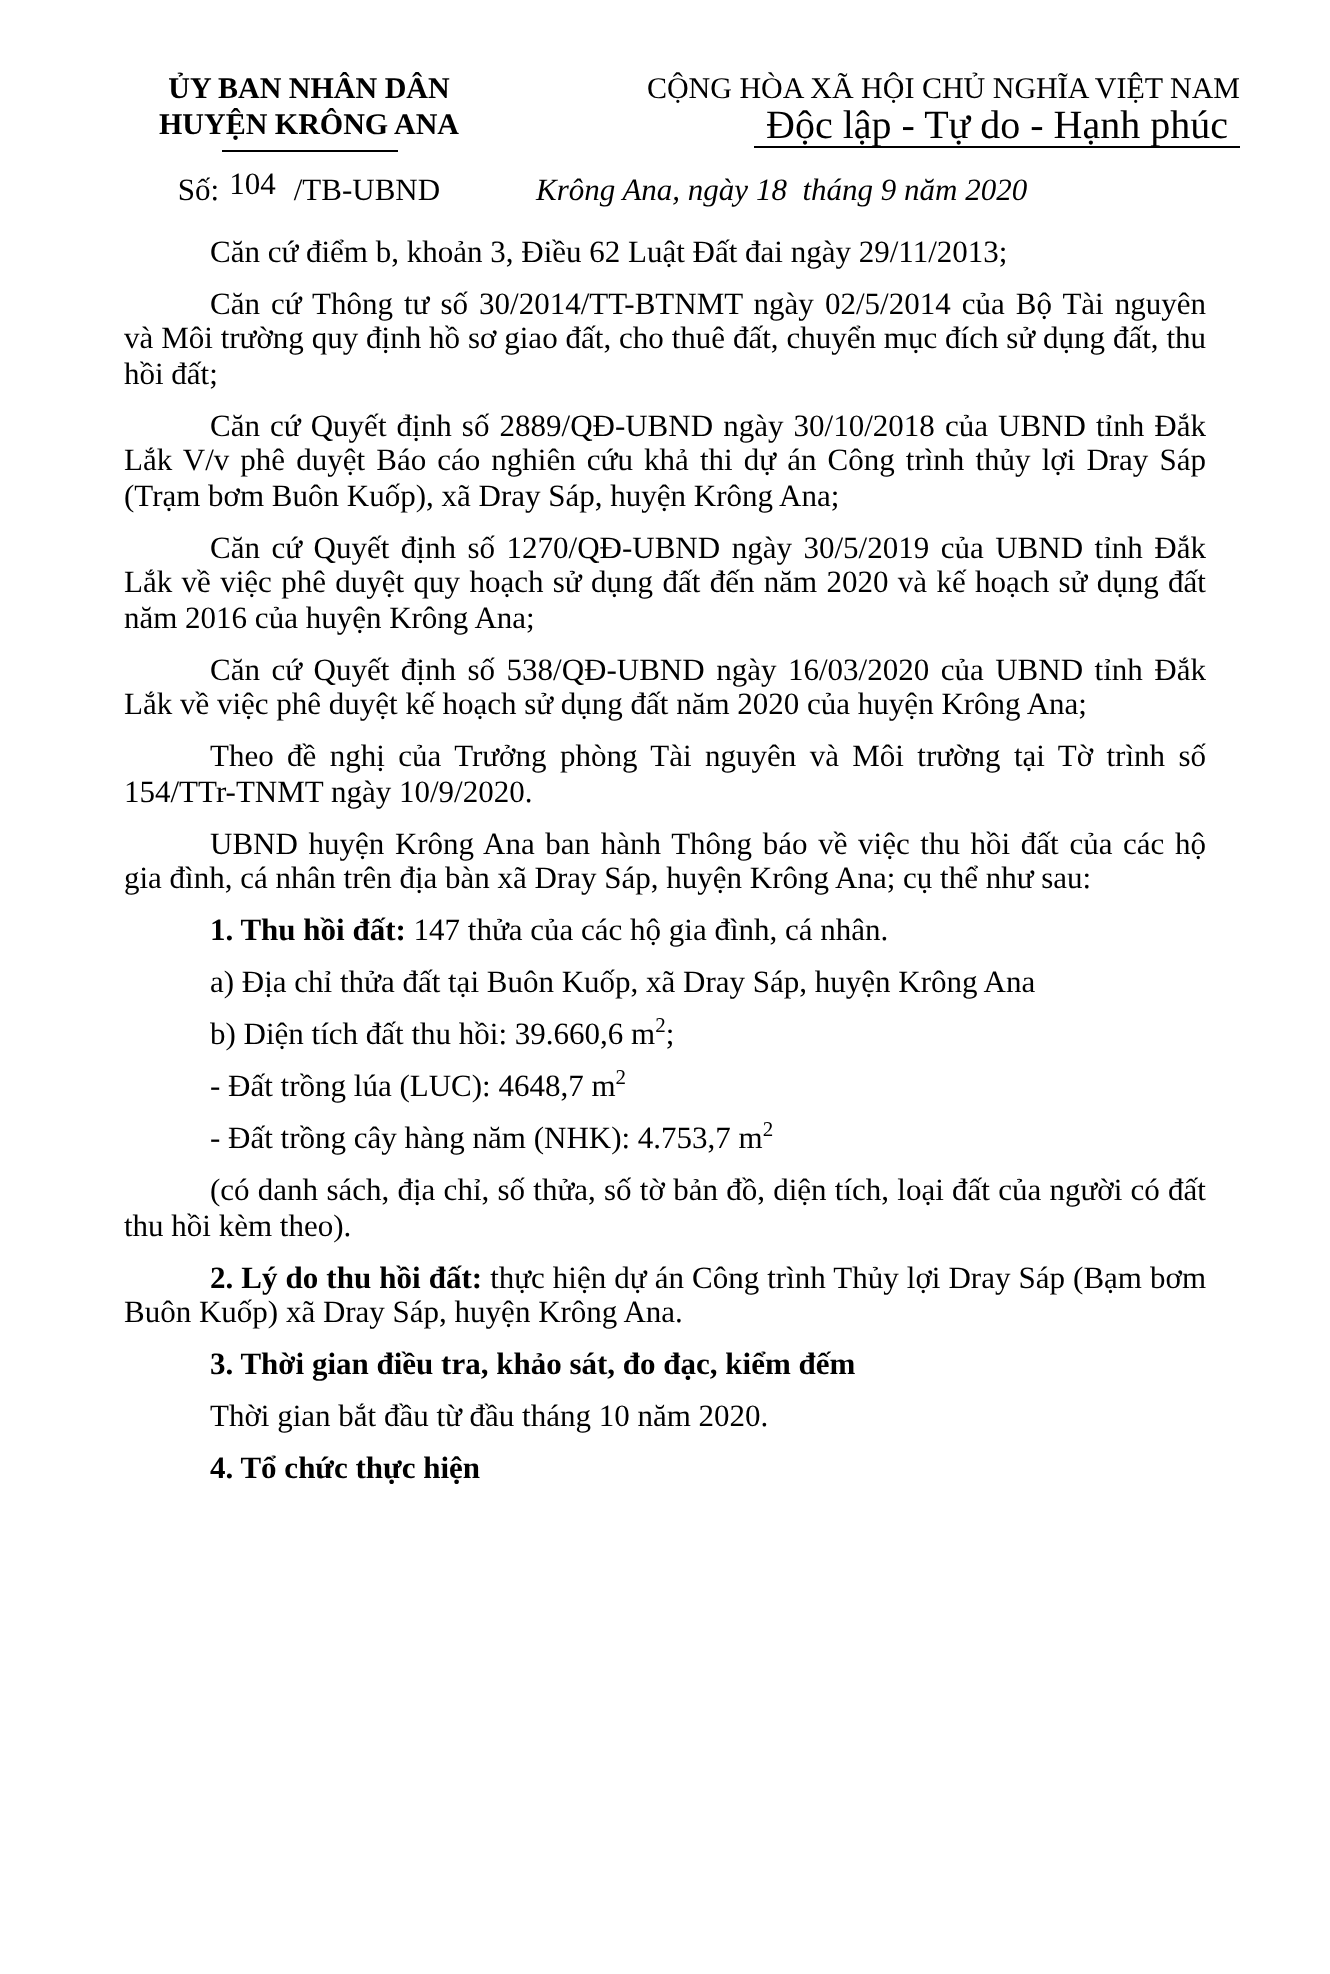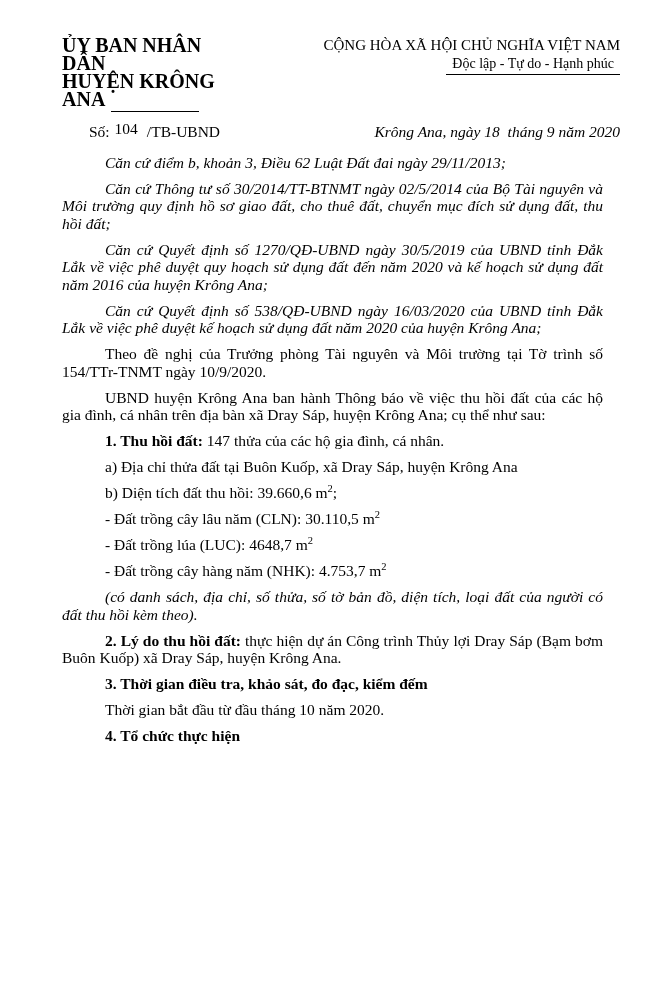--- a/index.html
+++ b/index.html
@@ -11,49 +11,49 @@
     color: #000000;
     font-family: "Liberation Serif", "DejaVu Serif", serif;
     font-size: 15.5px;
     line-height: 17.5px;
     padding: 36px 45px 10px 62px;
     box-sizing: border-box;
     overflow: hidden;
   }
   .header-row1 { display: flex; align-items: flex-start; }
   .hdr-left {
-    width: 185px; text-align: left;
-    font-weight: bold; font-size: 20px; line-height: 18px;
+    width: 185px; text-align: center;
+    font-weight: bold; font-size: 15px; line-height: 18px;
     flex: 0 0 auto;
   }
   .hdr-right {
     width: 352px; margin-left: auto; text-align: right;
     font-weight: normal; font-size: 15px; line-height: 18px;
     flex: 0 0 auto;
   }
   .hdr-rule { width: 88px; border-top: 1.7px solid #000; margin: 3px auto 0; height: 0; }
-  .motto { display: inline-block; border-bottom: 1.7px solid #000; padding: 0 6px 1px; font-size: 14px; }
+  .motto { display: inline-block; border-bottom: 1.7px solid #000; padding: 0 6px 1px; font-size: 20px; }
   .header-row2 { display: flex; margin-top: 11px; }
   .doc-number { width: 185px; text-align: center; flex: 0 0 auto; }
   .doc-number .num { position: relative; top: -3px; margin: 0 9px 0 5px; }
   .place-date {
-    width: 352px; margin-left: auto; text-align: right;
+    width: 352px; margin-left: auto; text-align: left;
     font-style: italic; white-space: pre-wrap; flex: 0 0 auto;
   }
   .title-block { width: 541px; text-align: center; margin-top: 19px; }
   .doc-title { font-weight: bold; font-size: 16.5px; line-height: 21px; }
   .doc-subject { font-weight: bold; font-size: 15.5px; line-height: 20px; }
   .title-rule { width: 140px; border-top: 1.7px solid #000; margin: 3px auto 0; height: 0; }
   .body-block { width: 541px; margin-top: 13px; }
   .body-block p {
     margin: 0 0 8.5px 0;
     text-indent: 43px;
     text-align: justify;
   }
-  .italic { font-style: italic; }
+  .italic { }
   b { font-weight: bold; }
   sup { font-size: 10.5px; line-height: 0; }
 </style>
 </head>
 <body>
 
 <div class="page">
 
   <div class="header-row1">
     <div class="hdr-left">
@@ -71,29 +71,29 @@
     <div class="doc-number">
       <span>Số:</span><span class="num">104</span><span>/TB-UBND</span>
     </div>
     <div class="place-date">Krông Ana, ngày 18  tháng 9 năm 2020</div>
   </div>
 
 
   <div class="body-block">
     <p class="italic">Căn cứ điểm b, khoản 3, Điều 62 Luật Đất đai ngày 29/11/2013;</p>
     <p class="italic">Căn cứ Thông tư số 30/2014/TT-BTNMT ngày 02/5/2014 của Bộ Tài nguyên và Môi trường quy định hồ sơ giao đất, cho thuê đất, chuyển mục đích sử dụng đất, thu hồi đất;</p>
+    <p class="italic">Căn cứ Quyết định số 2889/QĐ-UBND ngày 30/10/2018 của UBND tỉnh Đắk Lắk V/v phê duyệt Báo cáo nghiên cứu khả thi dự án Công trình thủy lợi Dray Sáp (Trạm bơm Buôn Kuốp), xã Dray Sáp, huyện Krông Ana;</p>
     <p class="italic">Căn cứ Quyết định số 1270/QĐ-UBND ngày 30/5/2019 của UBND tỉnh Đắk Lắk về việc phê duyệt quy hoạch sử dụng đất đến năm 2020 và kế hoạch sử dụng đất năm 2016 của huyện Krông Ana;</p>
     <p class="italic">Căn cứ Quyết định số 538/QĐ-UBND ngày 16/03/2020 của UBND tỉnh Đắk Lắk về việc phê duyệt kế hoạch sử dụng đất năm 2020 của huyện Krông Ana;</p>
     <p>Theo đề nghị của Trưởng phòng Tài nguyên và Môi trường tại Tờ trình số 154/TTr-TNMT ngày 10/9/2020.</p>
     <p>UBND huyện Krông Ana ban hành Thông báo về việc thu hồi đất của các hộ gia đình, cá nhân trên địa bàn xã Dray Sáp, huyện Krông Ana; cụ thể như sau:</p>
 
     <p><b>1. Thu hồi đất:</b><span> 147 thửa của các hộ gia đình, cá nhân.</span></p>
     <p>a) Địa chỉ thửa đất tại Buôn Kuốp, xã Dray Sáp, huyện Krông Ana</p>
     <p><span>b) Diện tích đất thu hồi: 39.660,6 m</span><sup>2</sup><span>;</span></p>
-    <p><span>- Đất trồng cây lâu năm (CLN): 30.110,5 m</span><sup>2</sup></p>
     <p><span>- Đất trồng lúa (LUC): 4648,7 m</span><sup>2</sup></p>
     <p><span>- Đất trồng cây hàng năm (NHK): 4.753,7 m</span><sup>2</sup></p>
     <p class="italic">(có danh sách, địa chỉ, số thửa, số tờ bản đồ, diện tích, loại đất của người có đất thu hồi kèm theo).</p>
 
     <p><b>2. Lý do thu hồi đất:</b><span> thực hiện dự án Công trình Thủy lợi Dray Sáp (Bạm bơm Buôn Kuốp) xã Dray Sáp, huyện Krông Ana.</span></p>
     <p><b>3. Thời gian điều tra, khảo sát, đo đạc, kiểm đếm</b></p>
     <p>Thời gian bắt đầu từ đầu tháng 10 năm 2020.</p>
     <p><b>4. Tổ chức thực hiện</b></p>
   </div>
 

